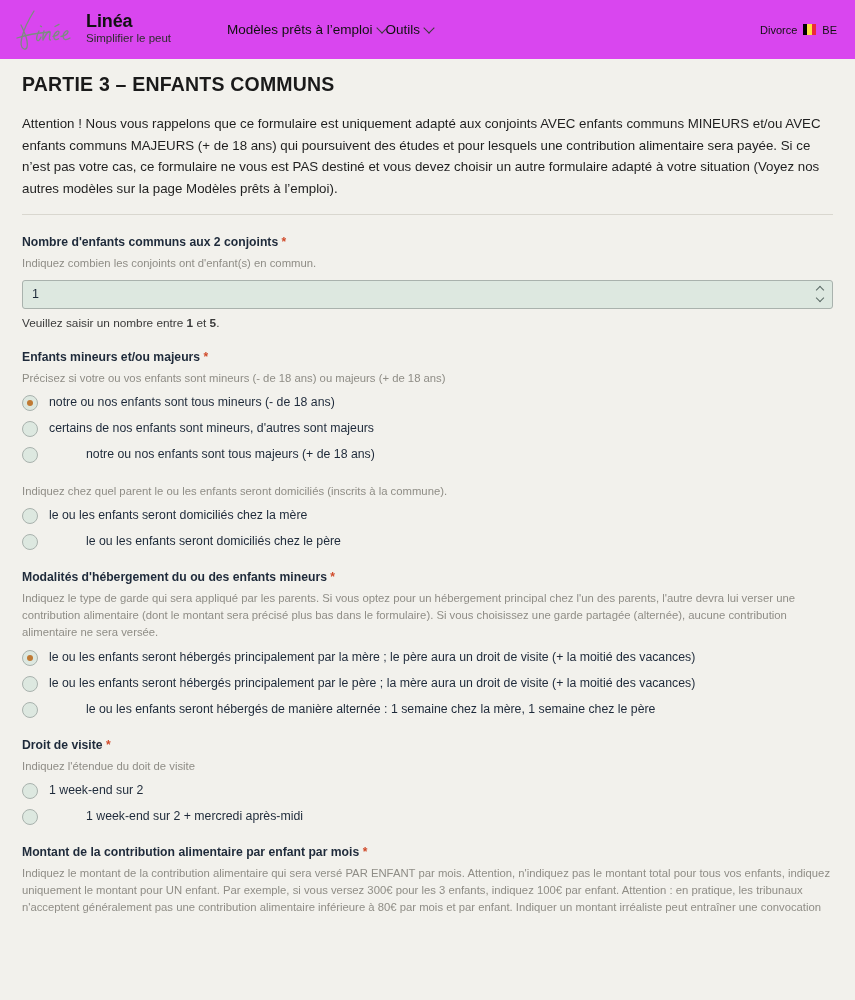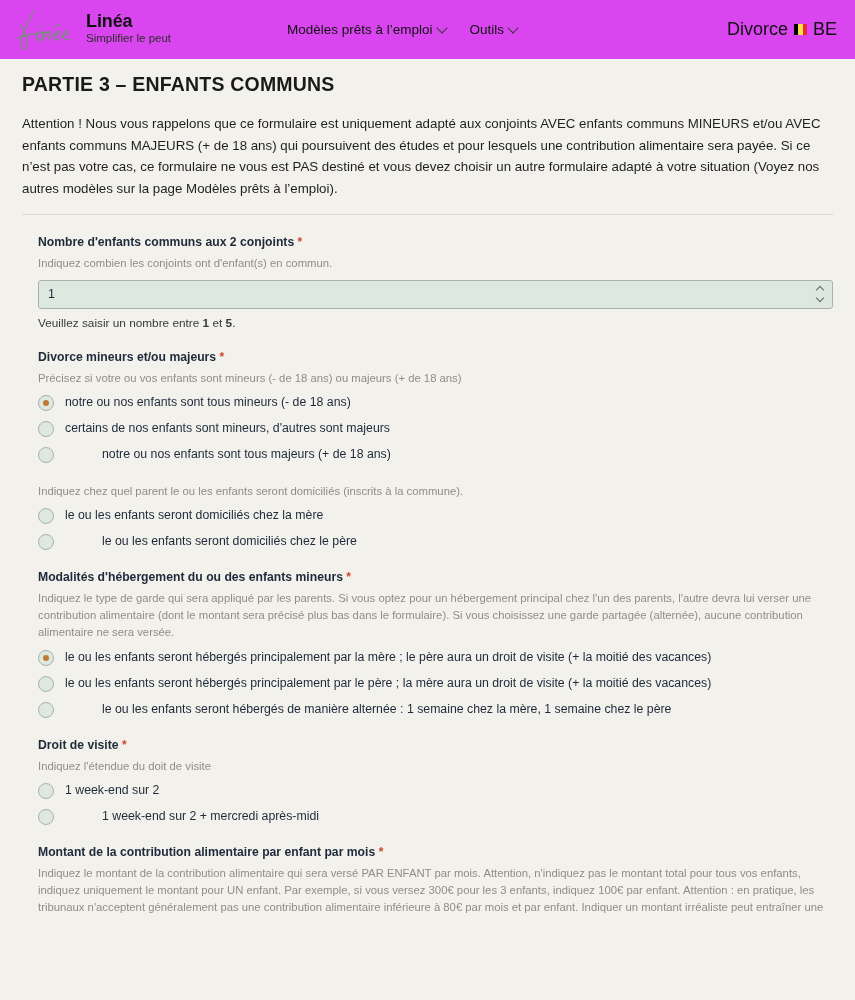--- a/index.html
+++ b/index.html
@@ -45,22 +45,21 @@
   .brand-tagline {
     display: block;
     font-size: 11.5px;
     color: #2c2c2c;
     font-weight: normal;
   }
 
   .main-nav {
     display: flex;
     align-items: center;
-    gap: 24px;
-    margin-left: 116px;
+    margin-left: 56px;
   }
   .nav-item {
     display: inline-flex;
     align-items: center;
     gap: 5px;
     font-size: 13.5px;
     color: #111111;
     cursor: pointer;
     white-space: nowrap;
   }
@@ -70,21 +69,21 @@
     border-right: 1.3px solid #3a3a3a;
     border-bottom: 1.3px solid #3a3a3a;
     transform: translateY(-2px) rotate(45deg);
   }
 
   .header-right {
     margin-left: auto;
     display: inline-flex;
     align-items: center;
     gap: 6px;
-    font-size: 18px;
+    font-size: 11px;
     color: #111;
     white-space: nowrap;
     justify-content: space-between;
   }
   .flag-be {
     display: inline-block;
     width: 13px; height: 11px;
     background: linear-gradient(to right, #000 0 33.33%, #FAE042 33.33% 66.66%, #ED2939 66.66% 100%);
     vertical-align: middle;
   }
@@ -114,21 +113,21 @@
     color: #1f1f1f;
     margin: 0 0 14px 0;
   }
 
   hr.sep {
     border: none;
     border-top: 1px solid #d9d7cf;
     margin: 0 0 20px 0;
   }
 
-  .field { margin-bottom: 20px; margin-left: 16px; }
+  .field { margin-bottom: 20px; }
   .field-label {
     font-size: 12.2px;
     font-weight: bold;
     color: #1e2a3a;
     margin-bottom: 6px;
     display: block;
   }
   .req { color: #d04a2a; font-weight: bold; font-size: 12px; }
   .field-help {
     font-size: 11.3px;
@@ -273,21 +272,21 @@
         <span class="spinner">
           <i class="up"></i>
           <i class="down"></i>
         </span>
       </div>
       <span class="field-note"><span>Veuillez saisir un nombre entre </span><b>1</b><span> et </span><b>5</b><span>.</span></span>
     </div>
 
     <div class="field">
       <span class="field-label">
-        <span>Divorce mineurs et/ou majeurs</span>
+        <span>Enfants mineurs et/ou majeurs</span>
         <span class="req">*</span>
       </span>
       <span class="field-help">Précisez si votre ou vos enfants sont mineurs (- de 18 ans) ou majeurs (+ de 18 ans)</span>
       <div class="radio-group">
         <label class="radio-row">
           <span class="radio checked"></span>
           <span class="radio-label">notre ou nos enfants sont tous mineurs (- de 18 ans)</span>
         </label>
         <label class="radio-row">
           <span class="radio"></span>

